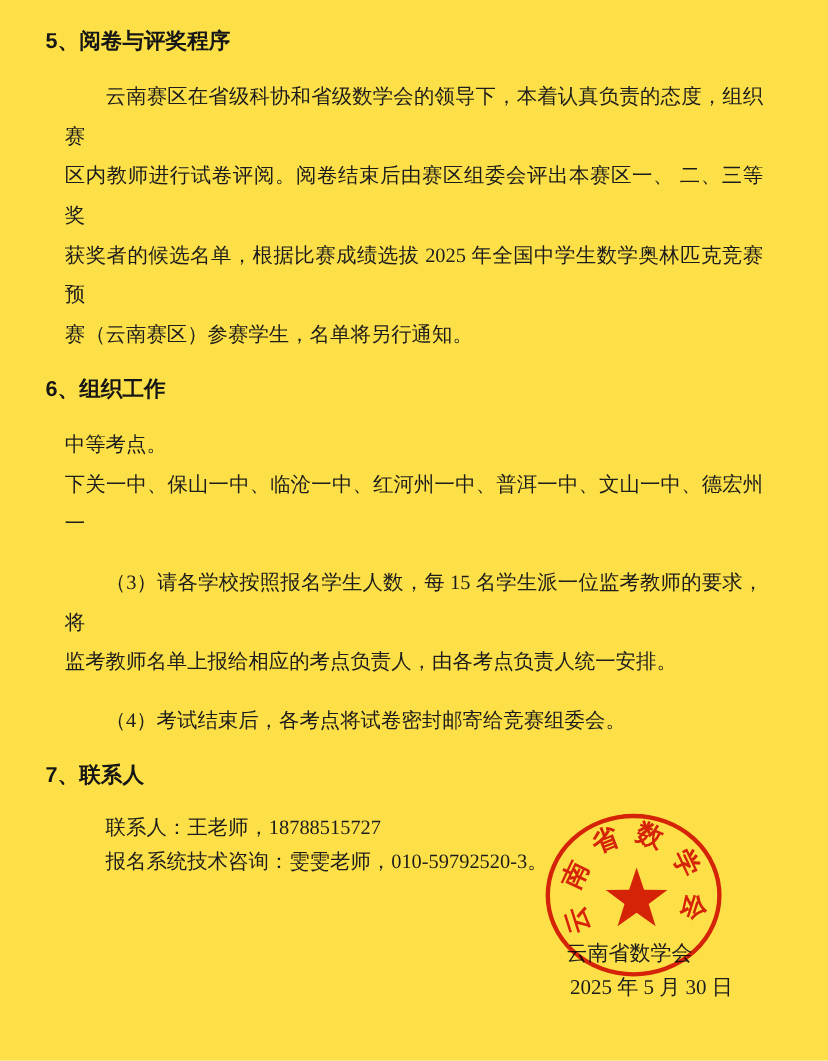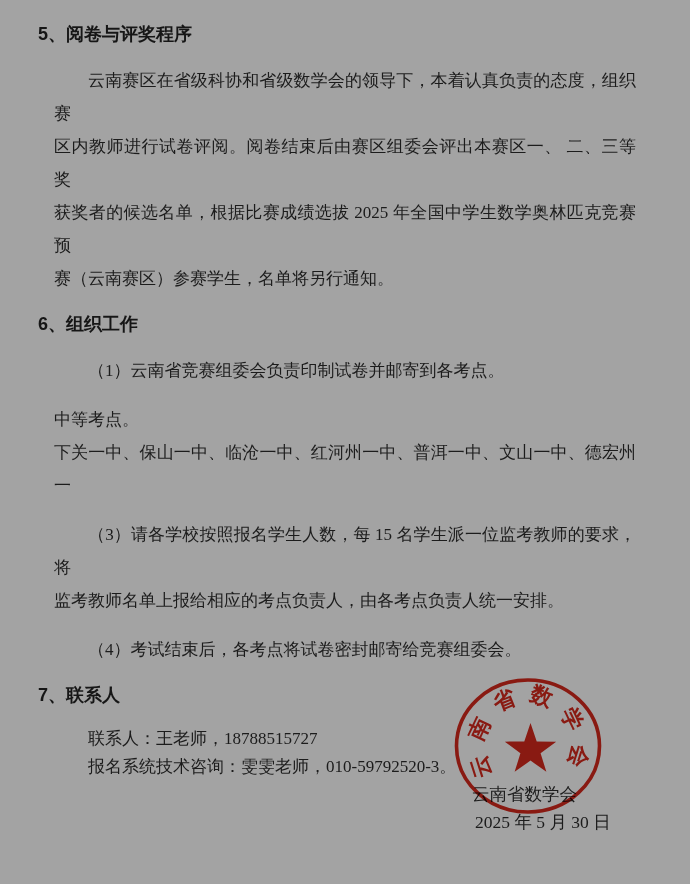--- a/index.html
+++ b/index.html
@@ -1,19 +1,19 @@
 <!DOCTYPE html>
 <html><head>
 <meta charset="utf-8">
 <style>
   html,body { margin:0; padding:0; background:#ffffff; }
   .page {
     position:relative;
     width:690px; height:884px;
-    background:#a3a3a3;
+    background:#fde047;
     overflow:hidden;
     font-family:"Liberation Serif","DejaVu Serif",serif;
     color:#1c1c1c;
   }
   .content { padding:21px 38px 0 38px; }
   .heading {
     font-family:"Liberation Sans","DejaVu Sans",sans-serif;
     font-weight:bold;
     font-size:18px;
     line-height:27px;
@@ -57,23 +57,20 @@
     <h2 class="heading">5、阅卷与评奖程序</h2>
     <div class="para">
       <div class="ln j ind">云南赛区在省级科协和省级数学会的领导下，本着认真负责的态度，组织赛</div>
       <div class="ln j">区内教师进行试卷评阅。阅卷结束后由赛区组委会评出本赛区一、 二、三等奖</div>
       <div class="ln j">获奖者的候选名单，根据比赛成绩选拔 2025 年全国中学生数学奥林匹克竞赛预</div>
       <div class="ln">赛（云南赛区）参赛学生，名单将另行通知。</div>
     </div>
 
     <h2 class="heading">6、组织工作</h2>
     <div class="para">
-      <div class="ln ind">（1）云南省竞赛组委会负责印制试卷并邮寄到各考点。</div>
-    </div>
-    <div class="para">
       <div class="ln">中等考点。</div>
       <div class="ln j">下关一中、保山一中、临沧一中、红河州一中、普洱一中、文山一中、德宏州一</div>
     </div>
     <div class="para">
       <div class="ln j ind">（3）请各学校按照报名学生人数，每 15 名学生派一位监考教师的要求，将</div>
       <div class="ln">监考教师名单上报给相应的考点负责人，由各考点负责人统一安排。</div>
     </div>
     <div class="para">
       <div class="ln ind">（4）考试结束后，各考点将试卷密封邮寄给竞赛组委会。</div>
     </div>

